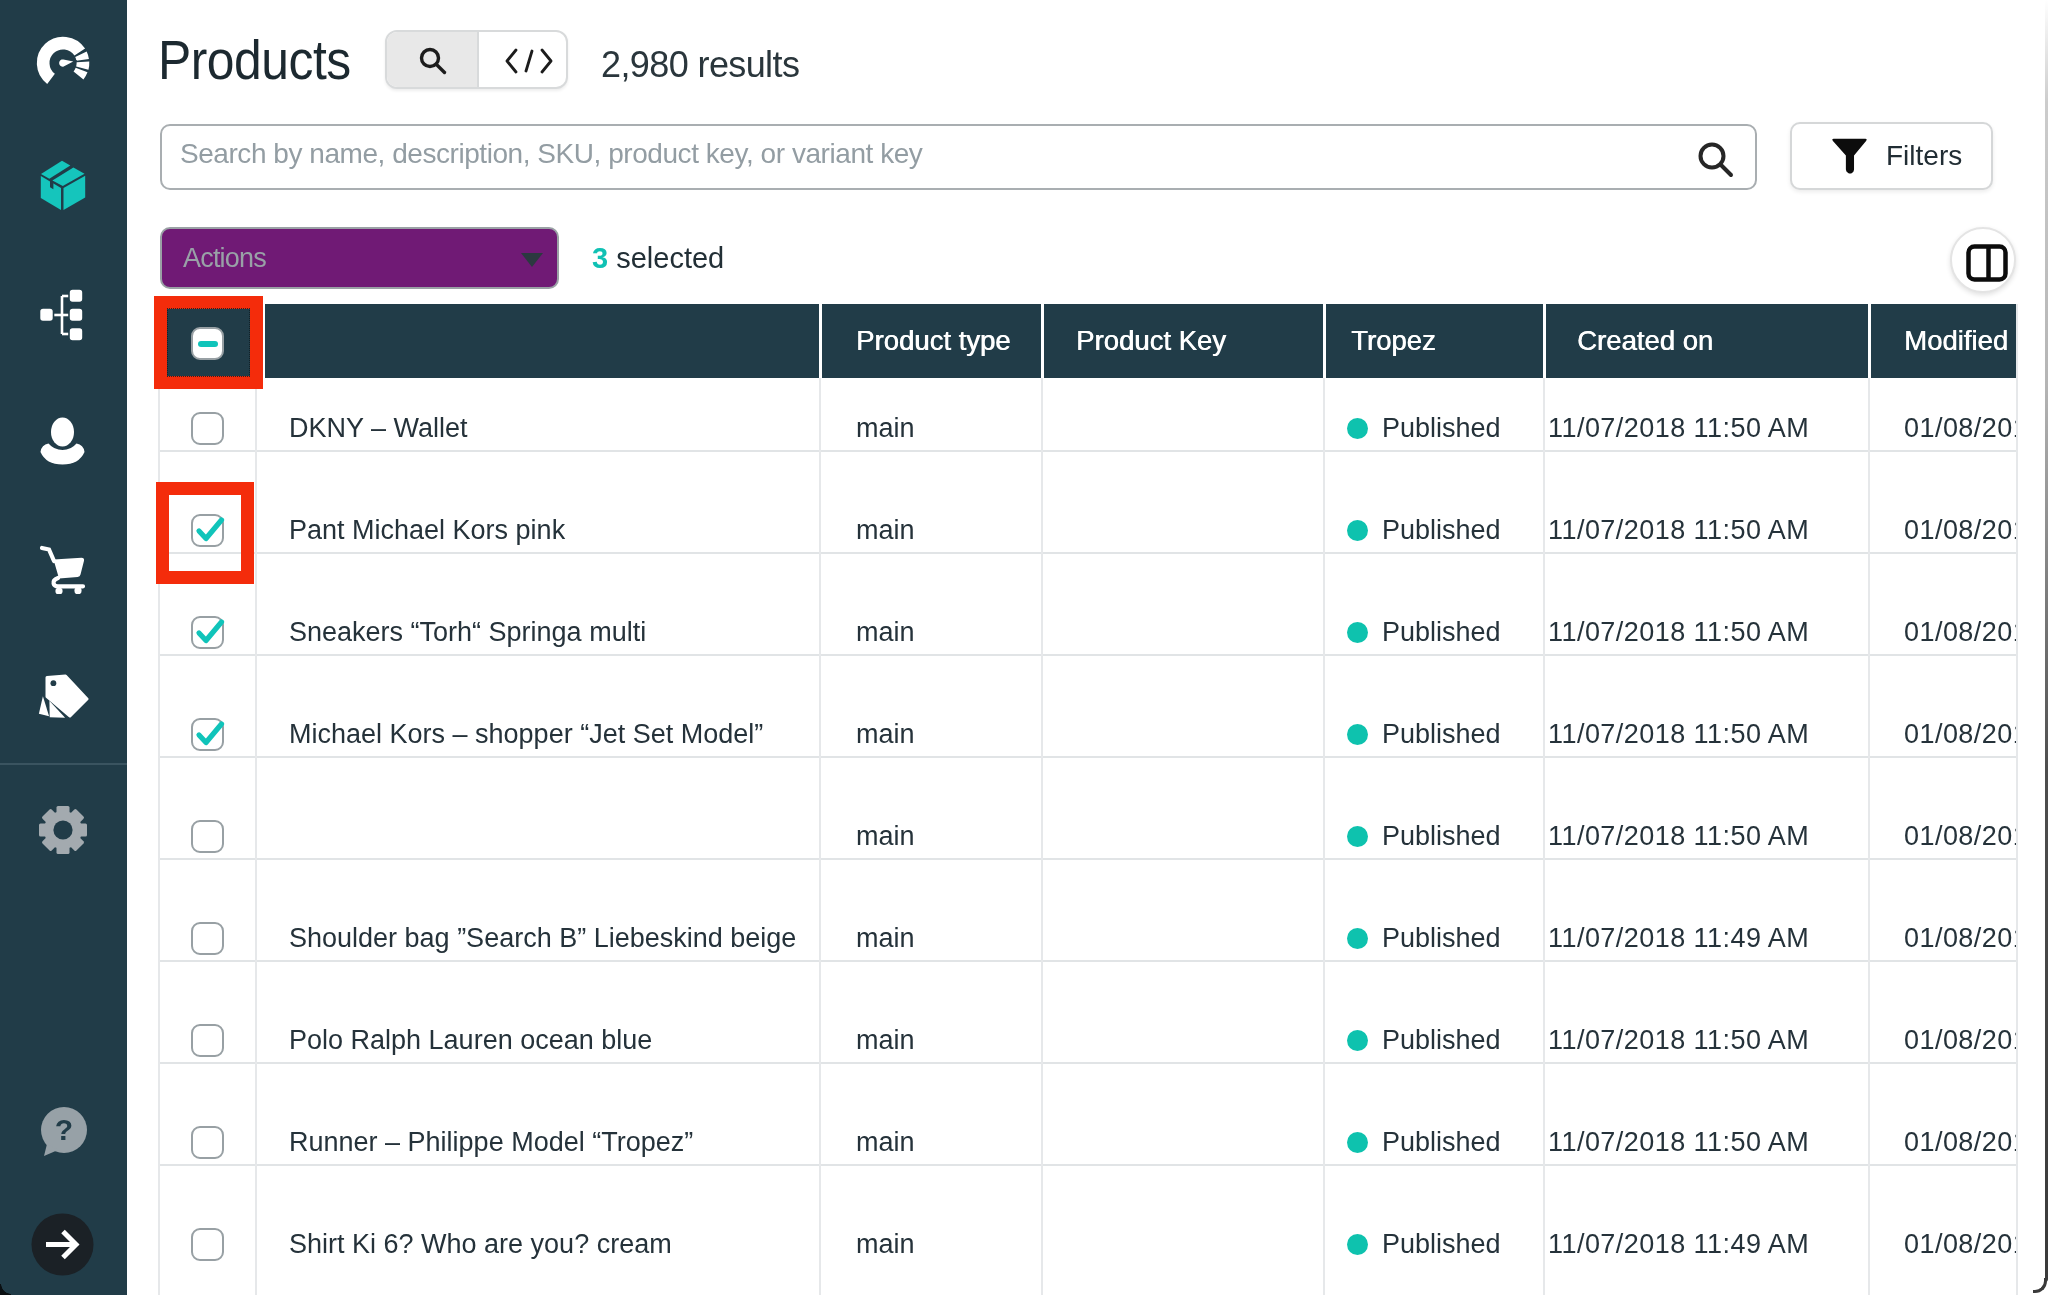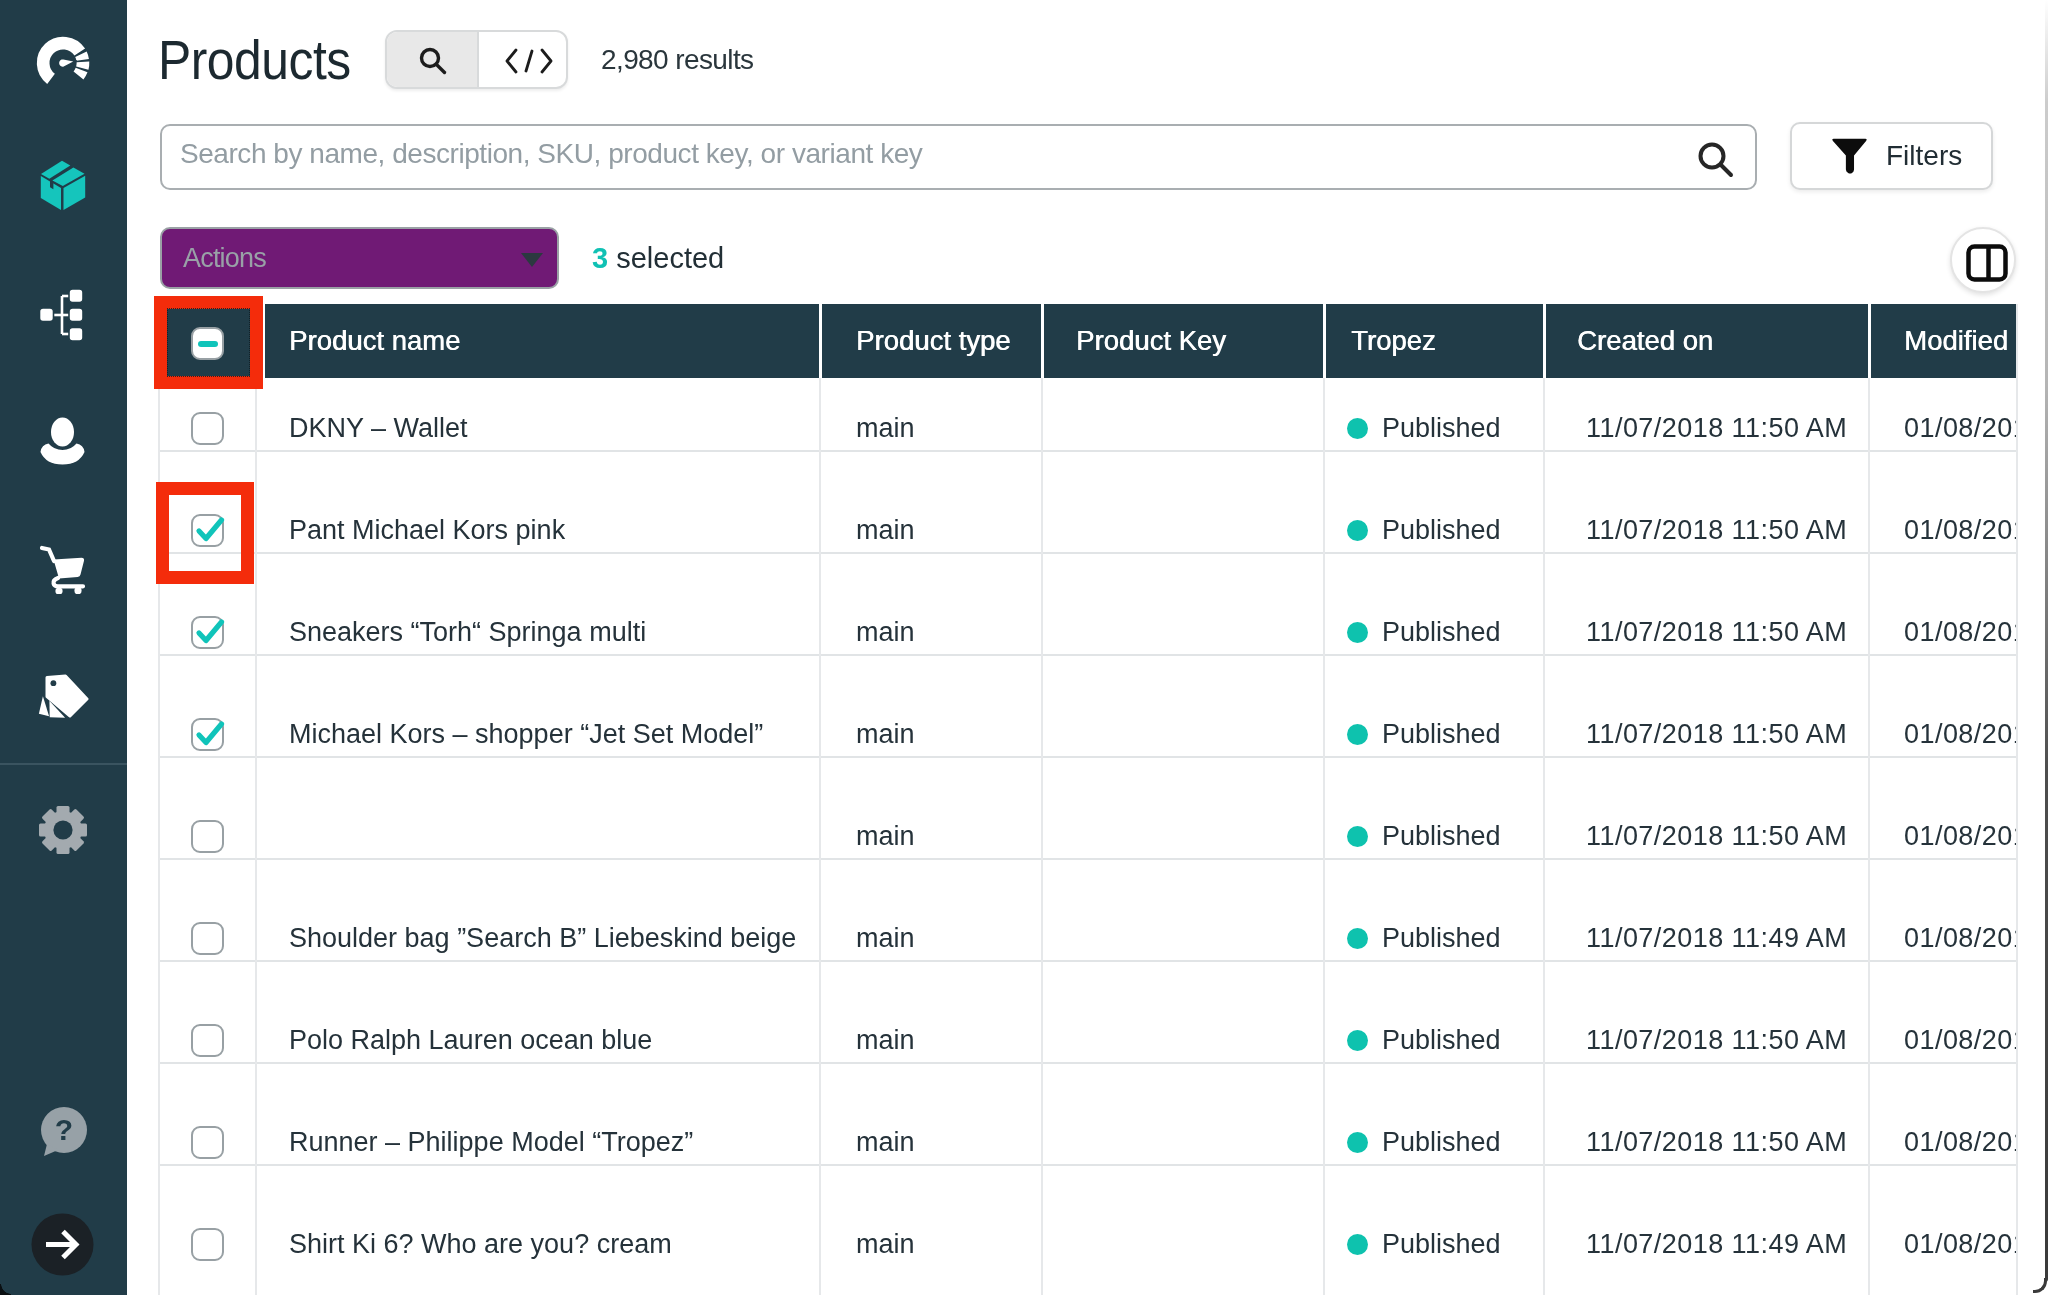--- a/index.html
+++ b/index.html
@@ -9,21 +9,21 @@
 
 #sidebar { position:absolute; left:0; top:0; width:127px; height:1295px; background:#213c48; }
 #sidebar svg { position:absolute; }
 #sb-divider { position:absolute; left:0; top:763px; width:127px; height:2px; background:#3a5460; }
 
 
 #title { position:absolute; left:158px; top:28px; font-size:55px; color:#1c2930; letter-spacing:-0.5px; transform:scaleX(0.905); transform-origin:0 50%; white-space:nowrap; }
 #toggle { position:absolute; left:385px; top:30px; width:183px; height:59px; border:2px solid #d8dadb; border-radius:12px; background:#fff; box-shadow:0 2px 3px rgba(0,0,0,0.07); }
 #toggle .seg1 { position:absolute; left:0; top:0; width:92px; height:55px; background:#e8e8e8; border-right:2px solid #d8dadb; border-radius:10px 0 0 10px; }
 #toggle svg { position:absolute; }
-#results { position:absolute; left:601px; top:44px; font-size:28px; letter-spacing:-0.6px; color:#2a363c; }
+#results { position:absolute; left:601px; top:44px; font-size:36px; letter-spacing:-0.6px; color:#2a363c; }
 
 #search { position:absolute; left:160px; top:124px; width:1597px; height:66px; border:2px solid #a9aeb1; border-radius:10px; background:#fff; }
 #search .ph { position:absolute; left:18px; top:-3px; height:62px; line-height:62px; font-size:28px; color:#939da3; letter-spacing:-0.45px; white-space:nowrap; }
 #search svg { position:absolute; right:18px; top:13px; }
 
 #filters { position:absolute; left:1790px; top:122px; width:203px; height:68px; border:2px solid #d5d7d8; border-radius:10px; background:#fff; box-shadow:0 2px 4px rgba(0,0,0,0.08); }
 #filters svg { position:absolute; left:39px; top:13px; }
 #filters .tx { position:absolute; left:94px; top:0; height:64px; line-height:64px; font-size:28px; color:#212d34; }
 
 #actions { position:absolute; left:160px; top:227px; width:399px; height:62px; border:2px solid #9aa1a5; border-radius:10px; background:#701a75; }
@@ -38,21 +38,21 @@
 
 #thead { position:absolute; left:158px; top:304px; width:1858px; height:74px; background:#213c48; overflow:hidden; }
 #thead .sep { position:absolute; top:0; width:3px; height:74px; background:#fff; }
 #thead .h { position:absolute; top:0; height:74px; line-height:74px; font-size:27.5px; color:#fff; white-space:nowrap; text-shadow:0.6px 0 0 #fff; }
 #tbody { position:absolute; left:158px; top:378px; width:1858px; height:917px; overflow:hidden; }
 .row { position:absolute; left:0; width:1858px; height:74px; border-bottom:2px solid #e1e4e6; background:#fff; }
 .row .t { position:absolute; top:0; height:100px; line-height:100px; white-space:nowrap; font-size:27px; color:#25323a; }
 .row .nm { left:131px; }
 .row .ty { left:698px; }
 .row .st { left:1224px; }
-.row .cr { left:1428px; letter-spacing:0.45px; }
+.row .cr { left:1390px; letter-spacing:0.45px; }
 .row .md { left:1746px; letter-spacing:0.45px; }
 .dot { position:absolute; left:1189px; top:40px; width:21px; height:21px; border-radius:50%; background:#0ec2ae; }
 .vline { position:absolute; top:0; width:2px; height:917px; background:#e6e8ea; }
 
 
 .cb { position:absolute; width:33px; height:33px; border:2.5px solid #98a0a4; border-radius:9px; background:#fff; }
 .row .cb { left:33px; top:34px; }
 .cb .dash { position:absolute; left:5px; top:11.5px; width:20px; height:6px; border-radius:3px; background:#10c4ba; }
 .cb svg { position:absolute; left:-3px; top:-6px; }
 
@@ -177,21 +177,20 @@
   </div>
 <div id="selinfo"><b>3</b> selected</div>
 <div id="colbtn">
     <svg width="42" height="38" viewBox="0 0 42 38">
       <rect x="2.5" y="2.5" width="37" height="33" rx="6" fill="none" stroke="#0c0c0c" stroke-width="4.5"></rect>
       <path d="M22.5 3 L22.5 35" stroke="#0c0c0c" stroke-width="4.5"></path>
     </svg>
   </div>
 
 <div id="thead">
-  <span class="h" style="left:131px;">Product name</span>
   <span class="h" style="left:918px;">Product Key</span>
   <span class="h" style="left:698px;">Product type</span>
   <span class="h" style="left:1193px;">Tropez</span>
   <span class="h" style="left:1419px;">Created on</span>
   <span class="h" style="left:1746px;">Modified</span>
   <span class="sep" style="left:104px;"></span>
   <span class="sep" style="left:661px;"></span>
   <span class="sep" style="left:883px;"></span>
   <span class="sep" style="left:1165px;"></span>
   <span class="sep" style="left:1385px;"></span>

